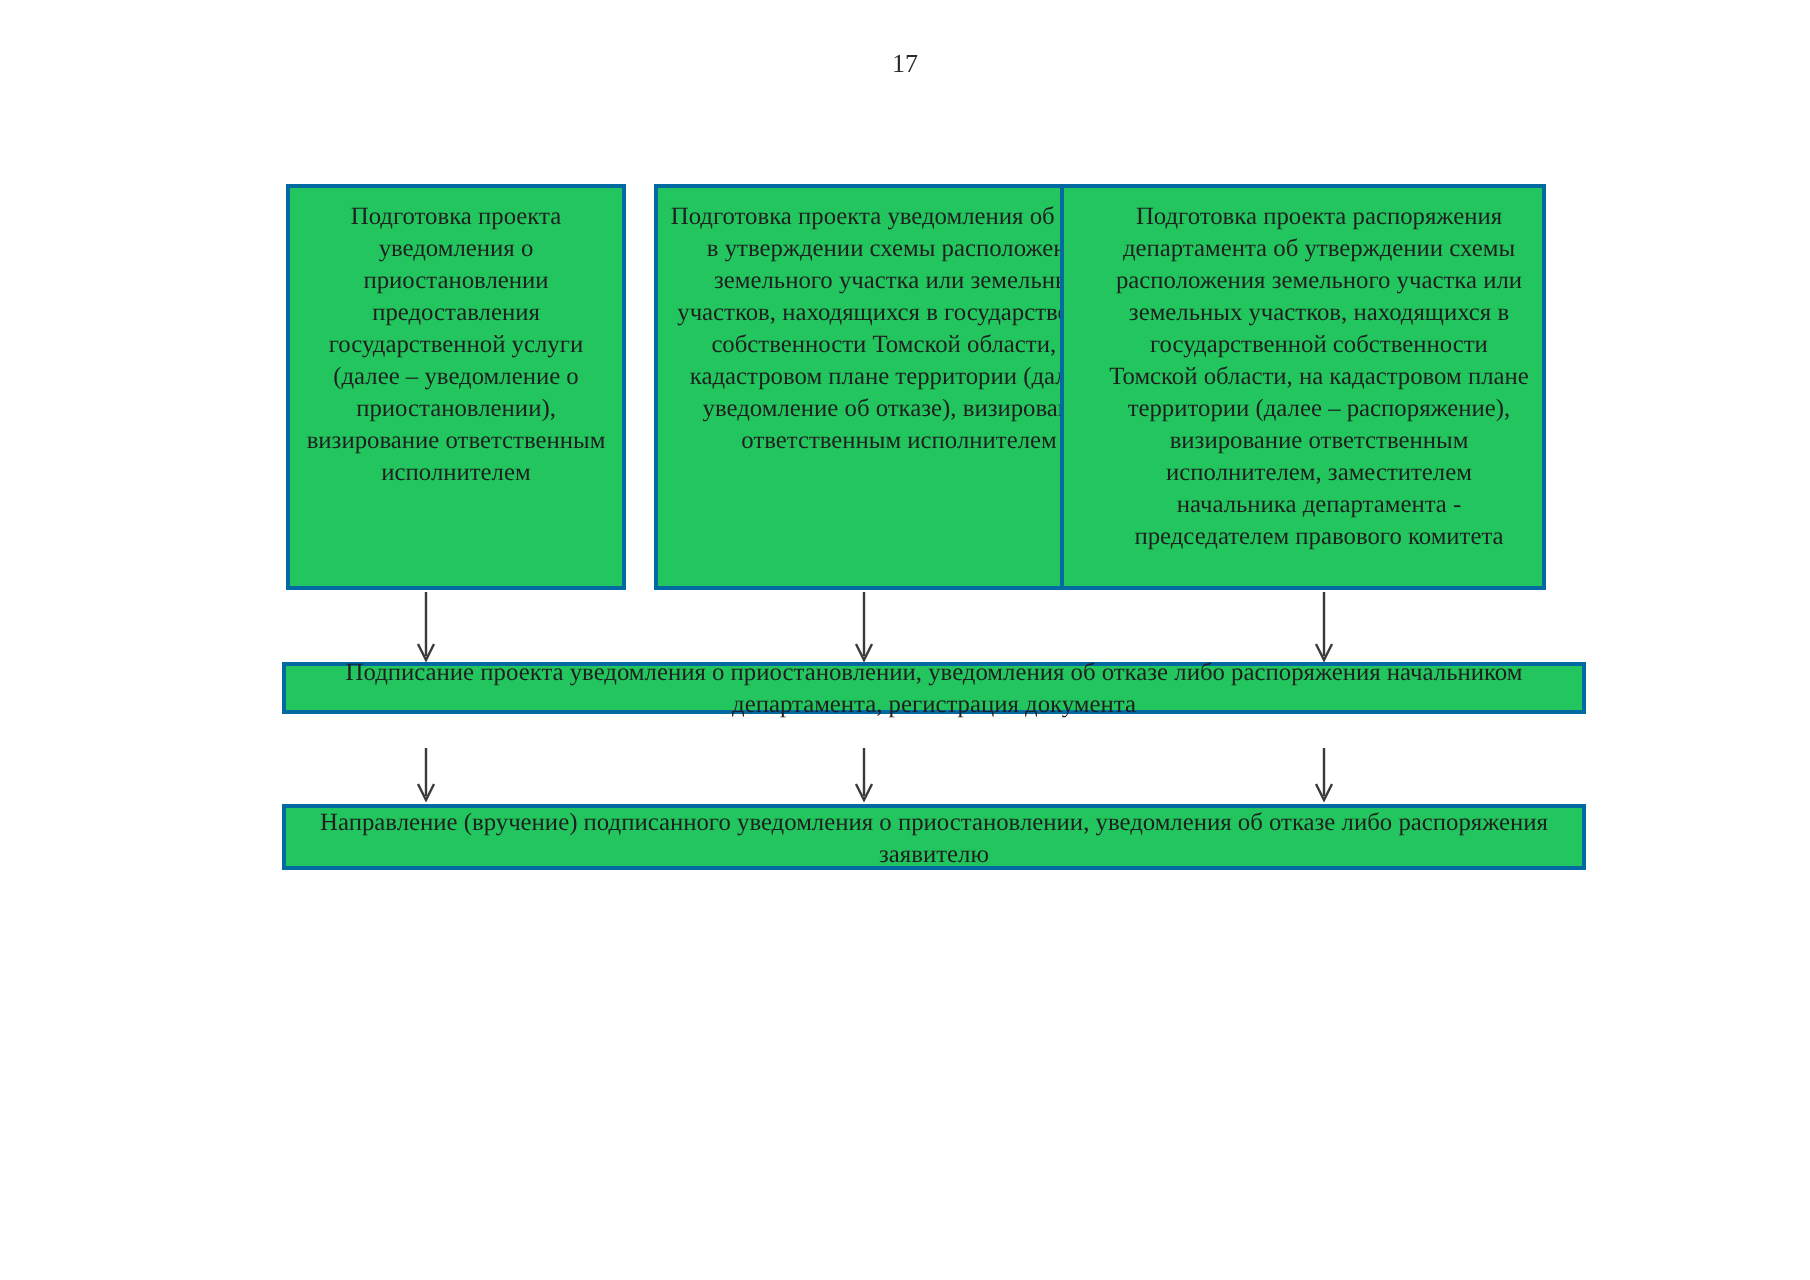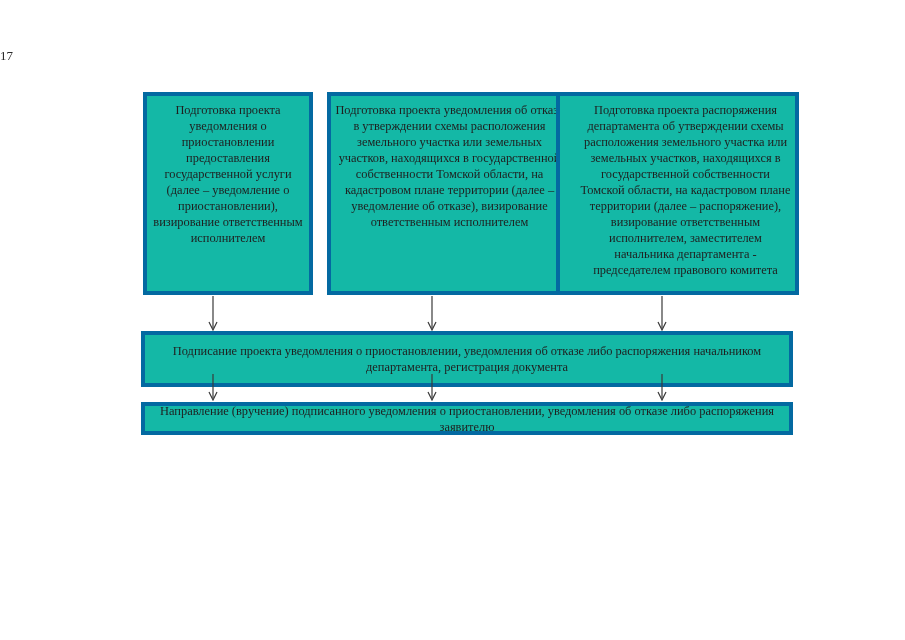--- a/index.html
+++ b/index.html
@@ -10,54 +10,55 @@
   body {
     width: 905px;
     height: 640px;
     position: relative;
     font-family: "Liberation Serif", "DejaVu Serif", serif;
     color: #1f1f1f;
     overflow: hidden;
   }
   .page-number {
     position: absolute;
-    top: 48px;
+    top: 24px;
     left: 0;
     width: 905px;
+    text-align: center;
     font-size: 13px;
     color: #2a2a2a;
   }
   .fbox {
     position: absolute;
     box-sizing: border-box;
-    border: 4px solid #0369a1;
-    background: #14b8a6;
+    border: 2px solid #0369a1;
+    background: #22c55e;
     text-align: center;
     font-size: 12.4px;
     line-height: 16px;
     display: flex;
     justify-content: center;
   }
   .fbox .txt { width: 100%; }
   .top-box {
     top: 92px;
     height: 203px;
     padding: 6px 4px;
     align-items: flex-start;
   }
   .box-1 { left: 143px; width: 170px; }
   .box-2 { left: 327px; width: 245px; }
-  .box-3 { left: 556px; width: 243px; padding-left: 20px; }
+  .box-3 { left: 530px; width: 243px; padding-left: 20px; }
   .wide-box {
     left: 141px;
     width: 652px;
     padding: 2px 6px;
     align-items: center;
   }
-  .wide-1 { top: 331px; height: 56px; }
+  .wide-1 { top: 331px; height: 26px; }
   .wide-2 { top: 402px; height: 33px; }
   .arrow {
     position: absolute;
     width: 12px;
   }
   .arrow svg { display: block; }
   .arrow-a { top: 296px; height: 35px; }
   .arrow-b { top: 374px; height: 27px; }
   .ar-x1 { left: 207px; }
   .ar-x2 { left: 426px; }

